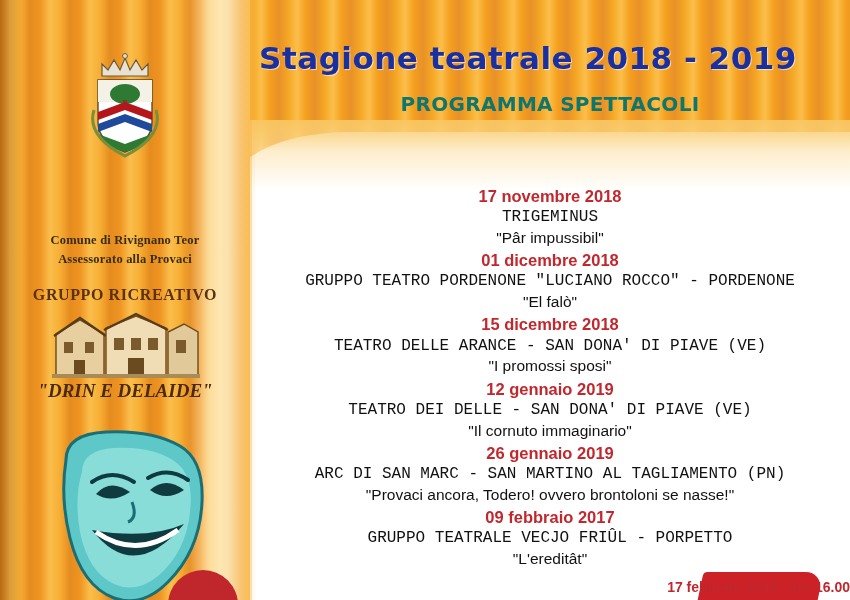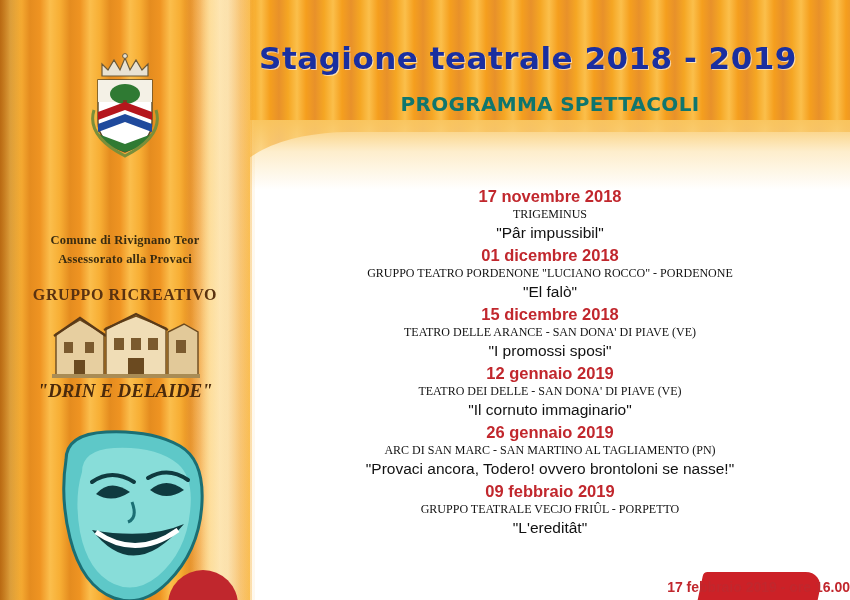--- a/index.html
+++ b/index.html
@@ -207,24 +207,24 @@
   }
   .entry { margin-bottom: 1px; }
   .entry-date {
     font-size: 16.5px;
     font-weight: 700;
     color: #c1272d;
     line-height: 1.35;
     font-family: "Liberation Sans", sans-serif;
   }
   .entry-company {
-    font-size: 12px;
+    font-size: 16px;
     color: #111111;
     line-height: 1.3;
-    font-family: Liberation Serif, serif;
+    font-family: Liberation Mono, monospace;
     text-align: center;
   }
   .entry-play {
     font-size: 15.5px;
     color: #111111;
     line-height: 1.3;
     font-family: "Liberation Sans", sans-serif;
   }
 
   .footer-clip {
@@ -375,21 +375,21 @@
         <div class="entry-date">12 gennaio 2019</div>
         <div class="entry-company">TEATRO DEI DELLE - SAN DONA' DI PIAVE (VE)</div>
         <div class="entry-play">"Il cornuto immaginario"</div>
       </div>
       <div class="entry">
         <div class="entry-date">26 gennaio 2019</div>
         <div class="entry-company">ARC DI SAN MARC - SAN MARTINO AL TAGLIAMENTO (PN)</div>
         <div class="entry-play">"Provaci ancora, Todero! ovvero brontoloni se nasse!"</div>
       </div>
       <div class="entry">
-        <div class="entry-date">09 febbraio 2019</div>
+        <div class="entry-date">09 febbraio 2017</div>
         <div class="entry-company">GRUPPO TEATRALE VECJO FRIÛL - PORPETTO</div>
         <div class="entry-play">"L'ereditât"</div>
       </div>
     </div>
   </div>
 
   <div class="mask-bottom"></div>
   <div class="red-shape"></div>
 
   <div class="footer-clip">

